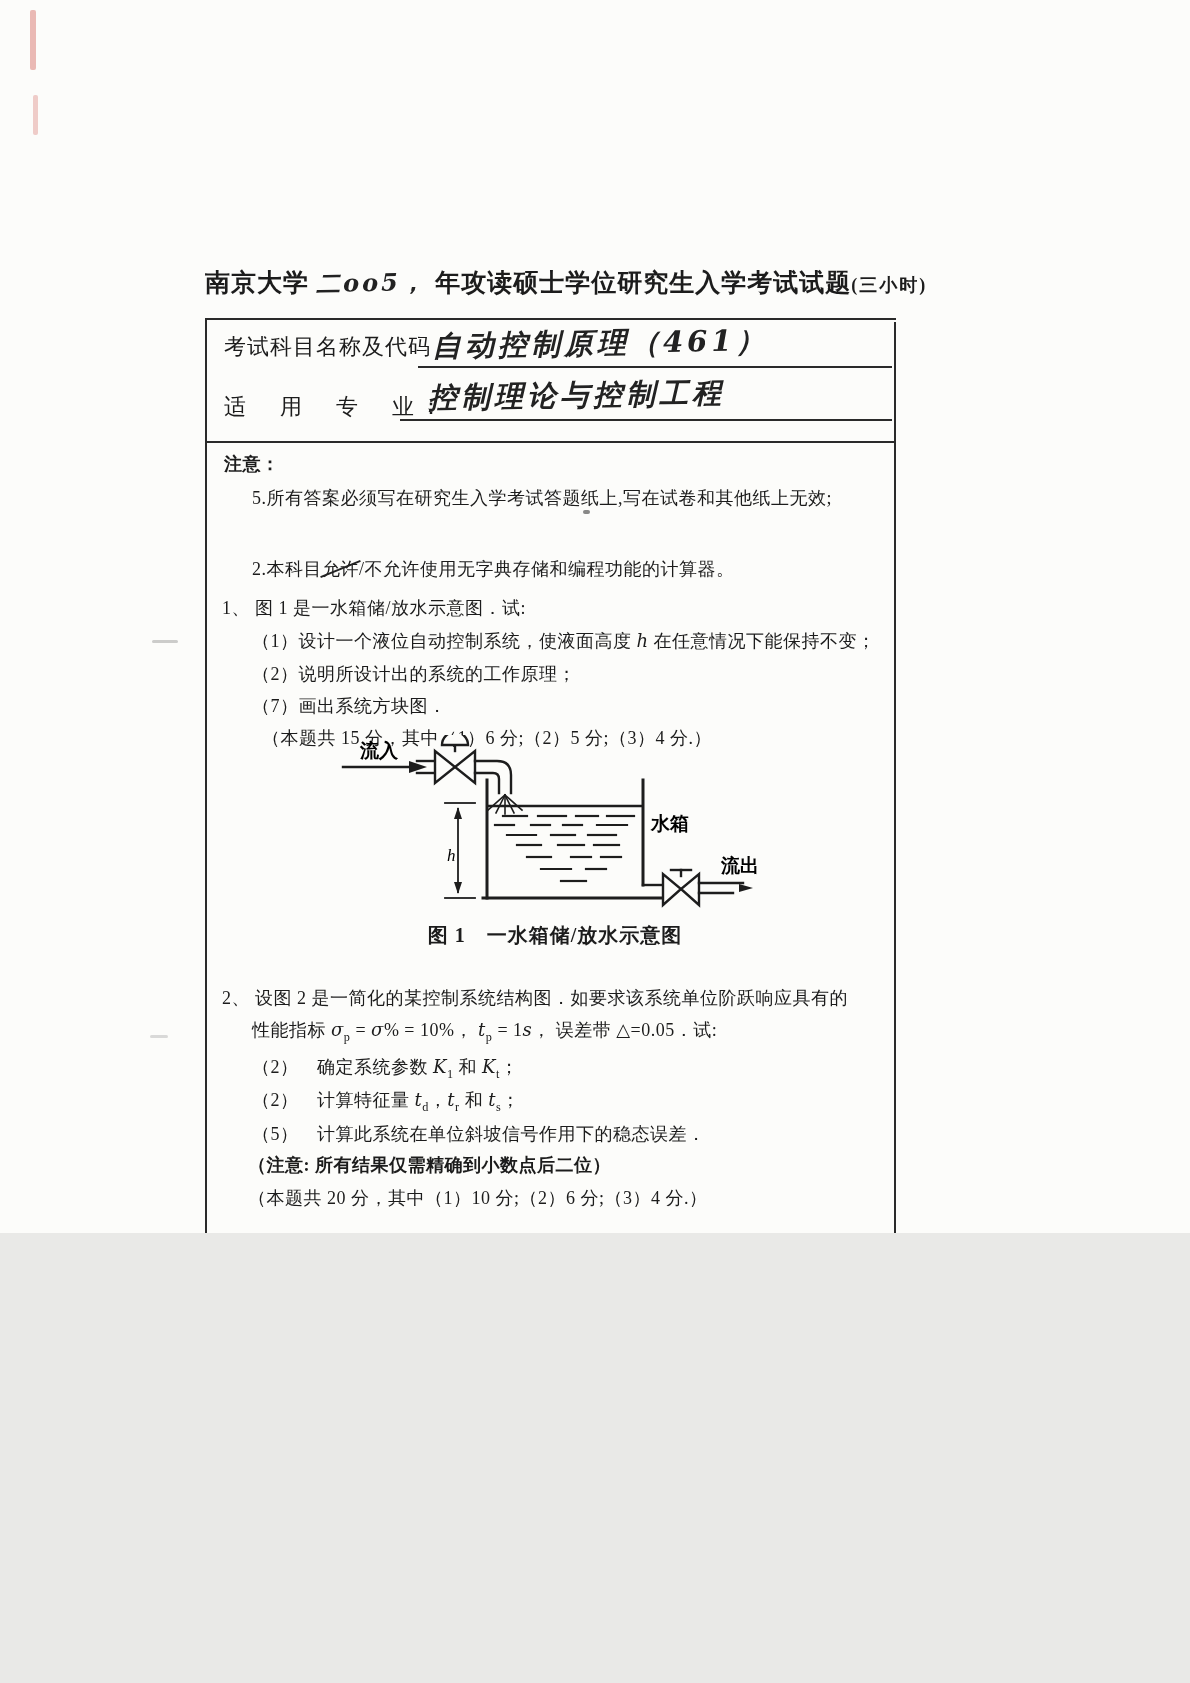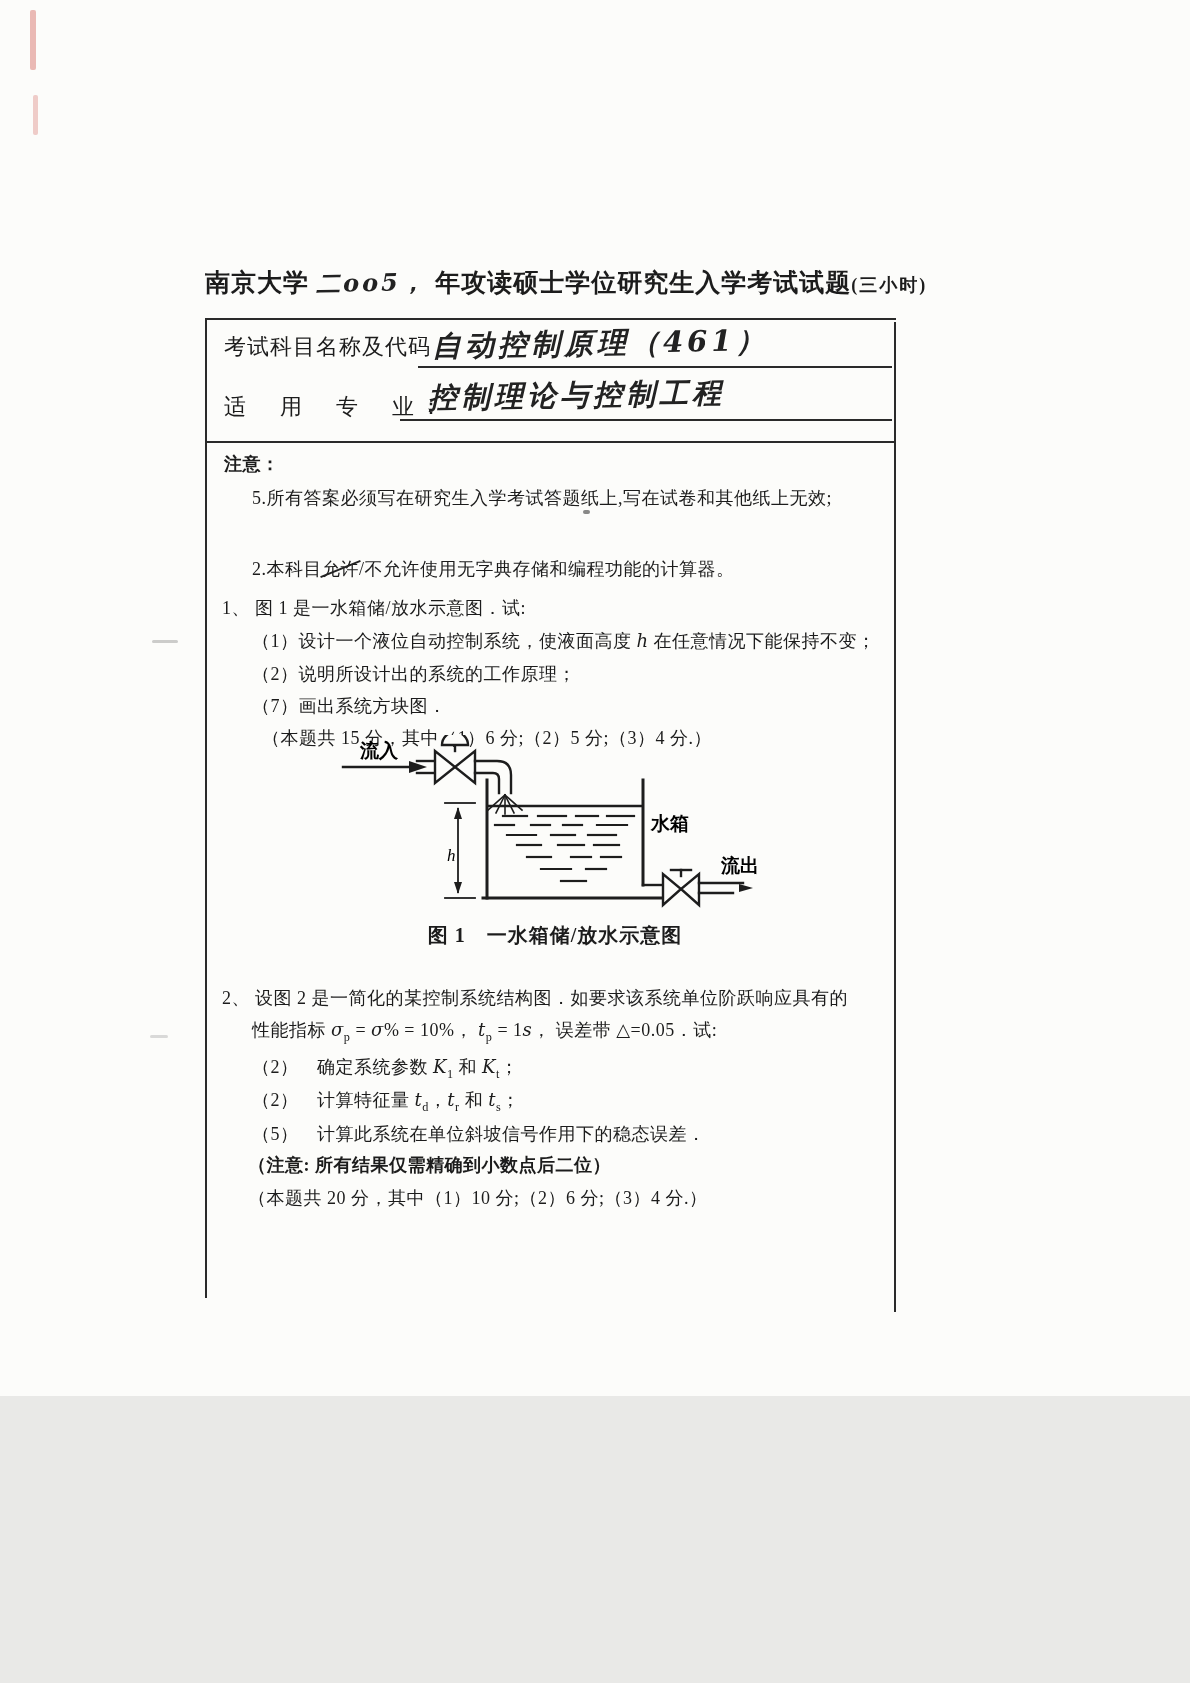--- a/index.html
+++ b/index.html
@@ -1,18 +1,18 @@
 <!DOCTYPE html>
 <html><head>
 <meta charset="utf-8">
 <style>
   html,body{margin:0;padding:0;background:#e9e9e7;}
   .page{
     position:relative;
-    width:1190px;height:1396px;
+    width:1190px;height:1233px;
     margin:0 auto;
     background:#fcfcfa;
     overflow:hidden;
     font-family:"Liberation Serif","DejaVu Serif",serif;
     color:#1c1c1c;
   }
   .abs{position:absolute;white-space:nowrap;}
   
   .title{font-size:25px;font-weight:bold;letter-spacing:1px;}
   .title .small{font-size:18px;font-weight:bold;letter-spacing:2px;}

